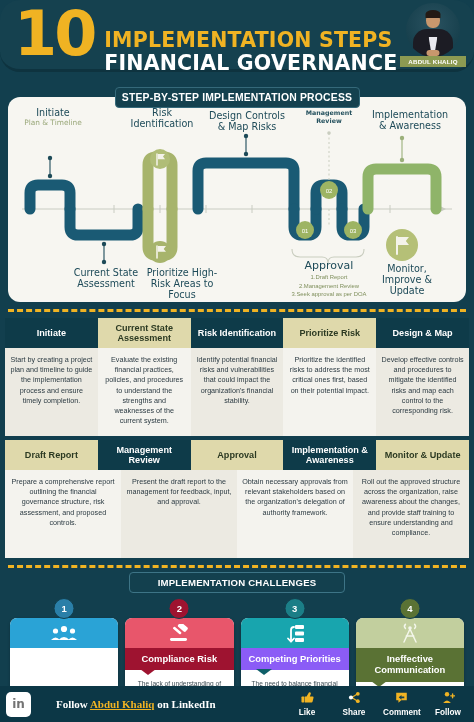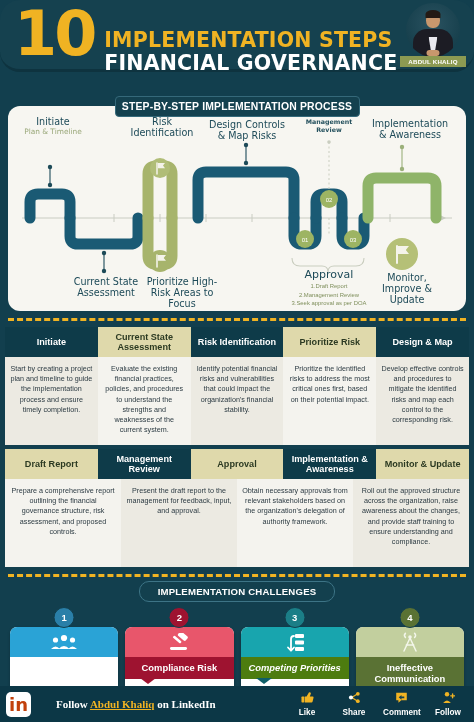--- a/index.html
+++ b/index.html
@@ -84,21 +84,21 @@
     position: absolute; left: 0; bottom: 2px;
     width: 66px; text-align: center;
     background: #8c9a52; color: #ffffff;
     font-size: 6.2px; font-weight: bold; letter-spacing: 0.2px;
     padding: 2px 0;
   }
 
   
   .process-wrap {
     position: relative;
-    margin: 24px 8px 0 8px;
+    margin: 15px 8px 0 8px;
   }
   .proc-title {
     position: relative; z-index: 4;
     width: 245px; margin: 0 auto;
     background: #14414f;
     border: 1px solid #35697a;
     border-radius: 4px;
     color: #ffffff;
     font-size: 10.4px; font-weight: bold;
     letter-spacing: 0.2px;
@@ -161,22 +161,22 @@
     font-size: 7.2px; text-align: center;
     line-height: 1.42; padding: 7px 5px 6px 5px;
     height: 88px;
   }
   .tbody.alt { background: #f4f3ee; }
   .tgap { height: 4px; background: #123f4e; }
 
   
   .chal-section { margin-top: 6px; }
   .chal-title {
-    width: 196px; margin: 4px auto 0 auto;
-    border: 1px solid #3d7486; border-radius: 10px;
+    width: 216px; margin: 4px auto 0 auto;
+    border: 1px solid #3d7486; border-radius: 4px;
     background: #13404e; color: #ffffff;
     font-size: 9.6px; font-weight: bold; letter-spacing: 0.2px;
     text-align: center; padding: 4px 0;
   }
   .chal-row {
     display: flex; justify-content: space-between;
     padding: 14px 10px 0 10px; gap: 7px;
   }
   .chal { position: relative; flex: 1 1 0; min-width: 0; padding-top: 11px; }
   .chal-badge {
@@ -214,23 +214,23 @@
   
   .footer {
     position: absolute; left: 0; bottom: 0;
     width: 474px; height: 36px;
     background: #0c3746;
     display: flex; align-items: center;
     padding: 0 8px 0 6px;
   }
   .li-badge {
     width: 25px; height: 25px; border-radius: 5px;
-    background: #ffffff; color: #c2410c;
+    background: #ffffff; color: #737373;
     display: flex; align-items: center; justify-content: center;
-    font-size: 18px; font-weight: bold;
+    font-size: 12px; font-weight: bold;
     font-family: "DejaVu Sans", sans-serif;
     flex: 0 0 25px;
   }
   .follow-txt {
     margin-left: 25px; color: #ffffff;
     font-size: 11px; font-weight: bold; flex: 1;
     font-family: Liberation Serif, serif;
   }
   .follow-txt .nm { color: #f0b323; text-decoration: underline; }
   .react-group { display: flex; gap: 11px; align-items: flex-end; }
@@ -505,21 +505,21 @@
         <div class="chal-card">
           <div class="chal-icon" style="background:#18a5ae;">
             <svg width="22" height="19" viewBox="0 0 22 19">
               <rect x="11" y="1" width="9" height="4" rx="1" fill="#fff"></rect>
               <rect x="11" y="7.5" width="9" height="4" rx="1" fill="#fff"></rect>
               <rect x="11" y="14" width="9" height="4" rx="1" fill="#fff"></rect>
               <path d="M7 17 L7 6 Q7 3 10 3" fill="none" stroke="#fff" stroke-width="1.8" stroke-linecap="round"></path>
               <path d="M4 14.5 l3 3.2 3 -3.2" fill="none" stroke="#fff" stroke-width="1.8" stroke-linecap="round" stroke-linejoin="round"></path>
             </svg>
           </div>
-          <div class="chal-name" style="background:#4d7c0f;font-style:italic; --nmc:#0f5f68;">Competing Priorities</div>
+          <div class="chal-name" style="background:#8b5cf6; --nmc:#0f5f68;">Competing Priorities</div>
           <div class="chal-desc">The need to balance financial goals with other competing priorities continues to be a key challenge for many financial governance structures.</div>
         </div>
       </div>
 
       <div class="chal">
         <div class="chal-badge" style="background:#5a7234;">4</div>
         <div class="chal-card">
           <div class="chal-icon" style="background:#c2cf9e;">
             <svg width="22" height="20" viewBox="0 0 22 20">
               <g fill="none" stroke="#f3f6ea" stroke-width="1.5" stroke-linecap="round">

